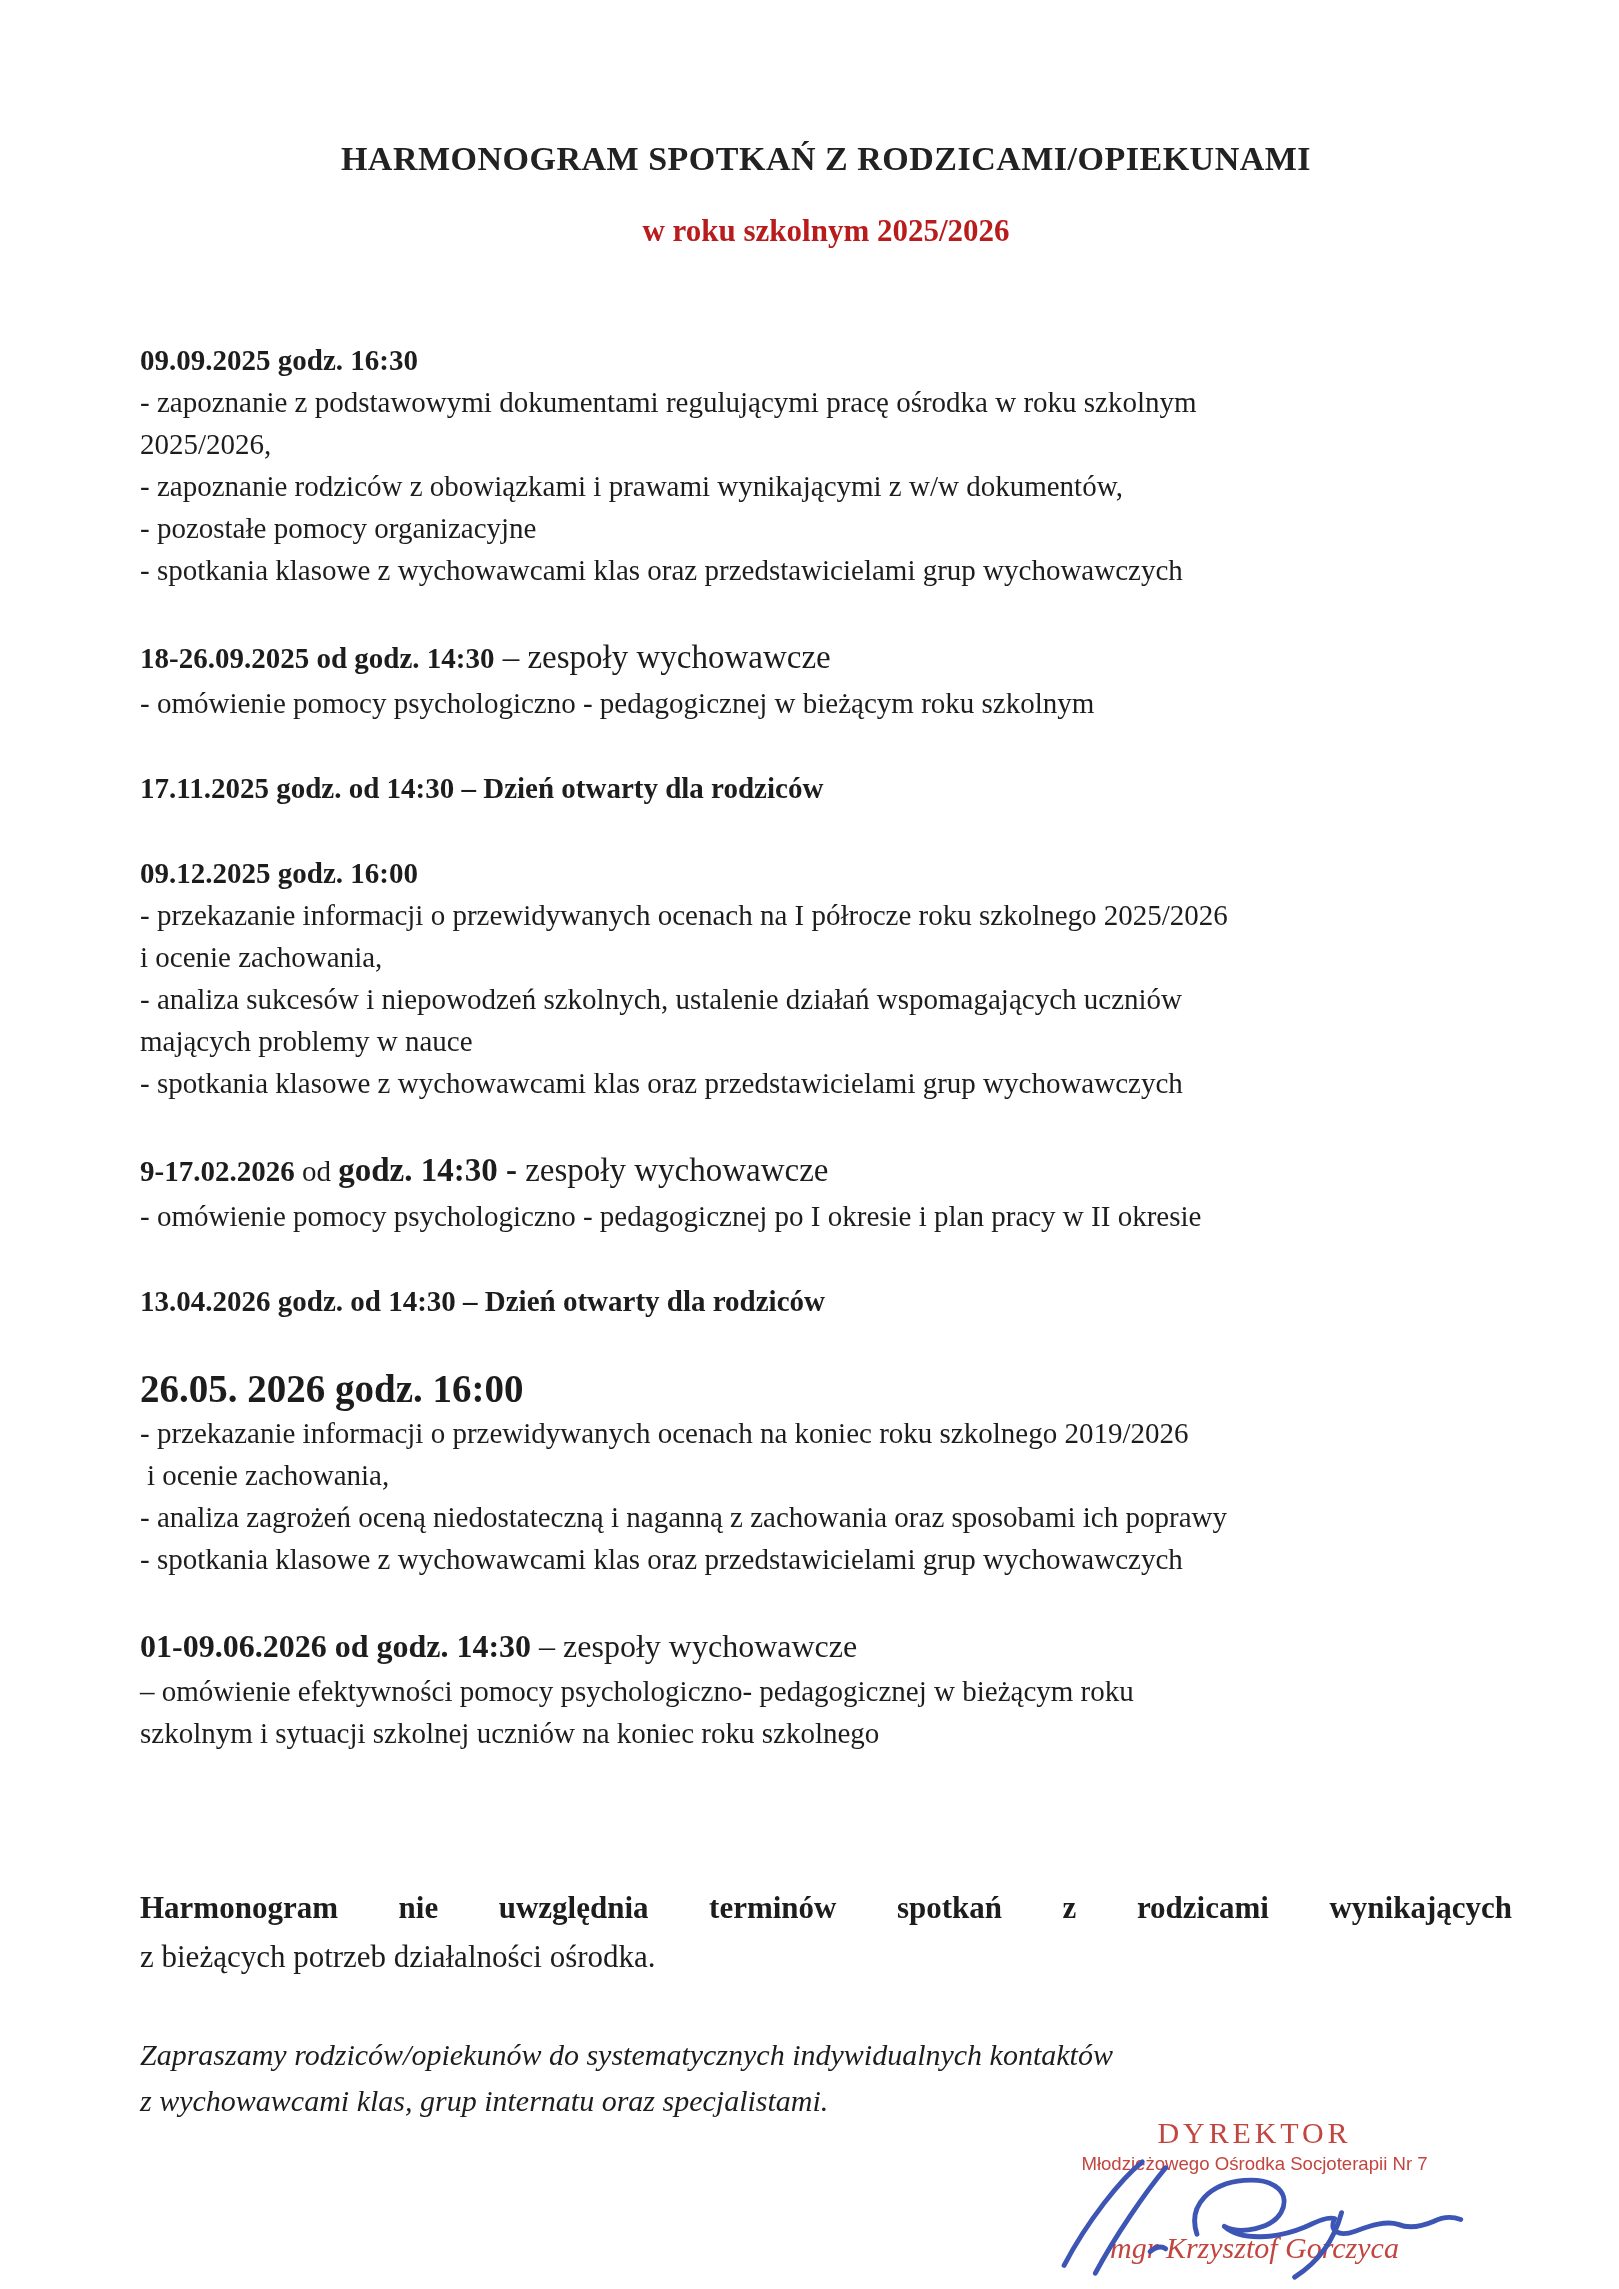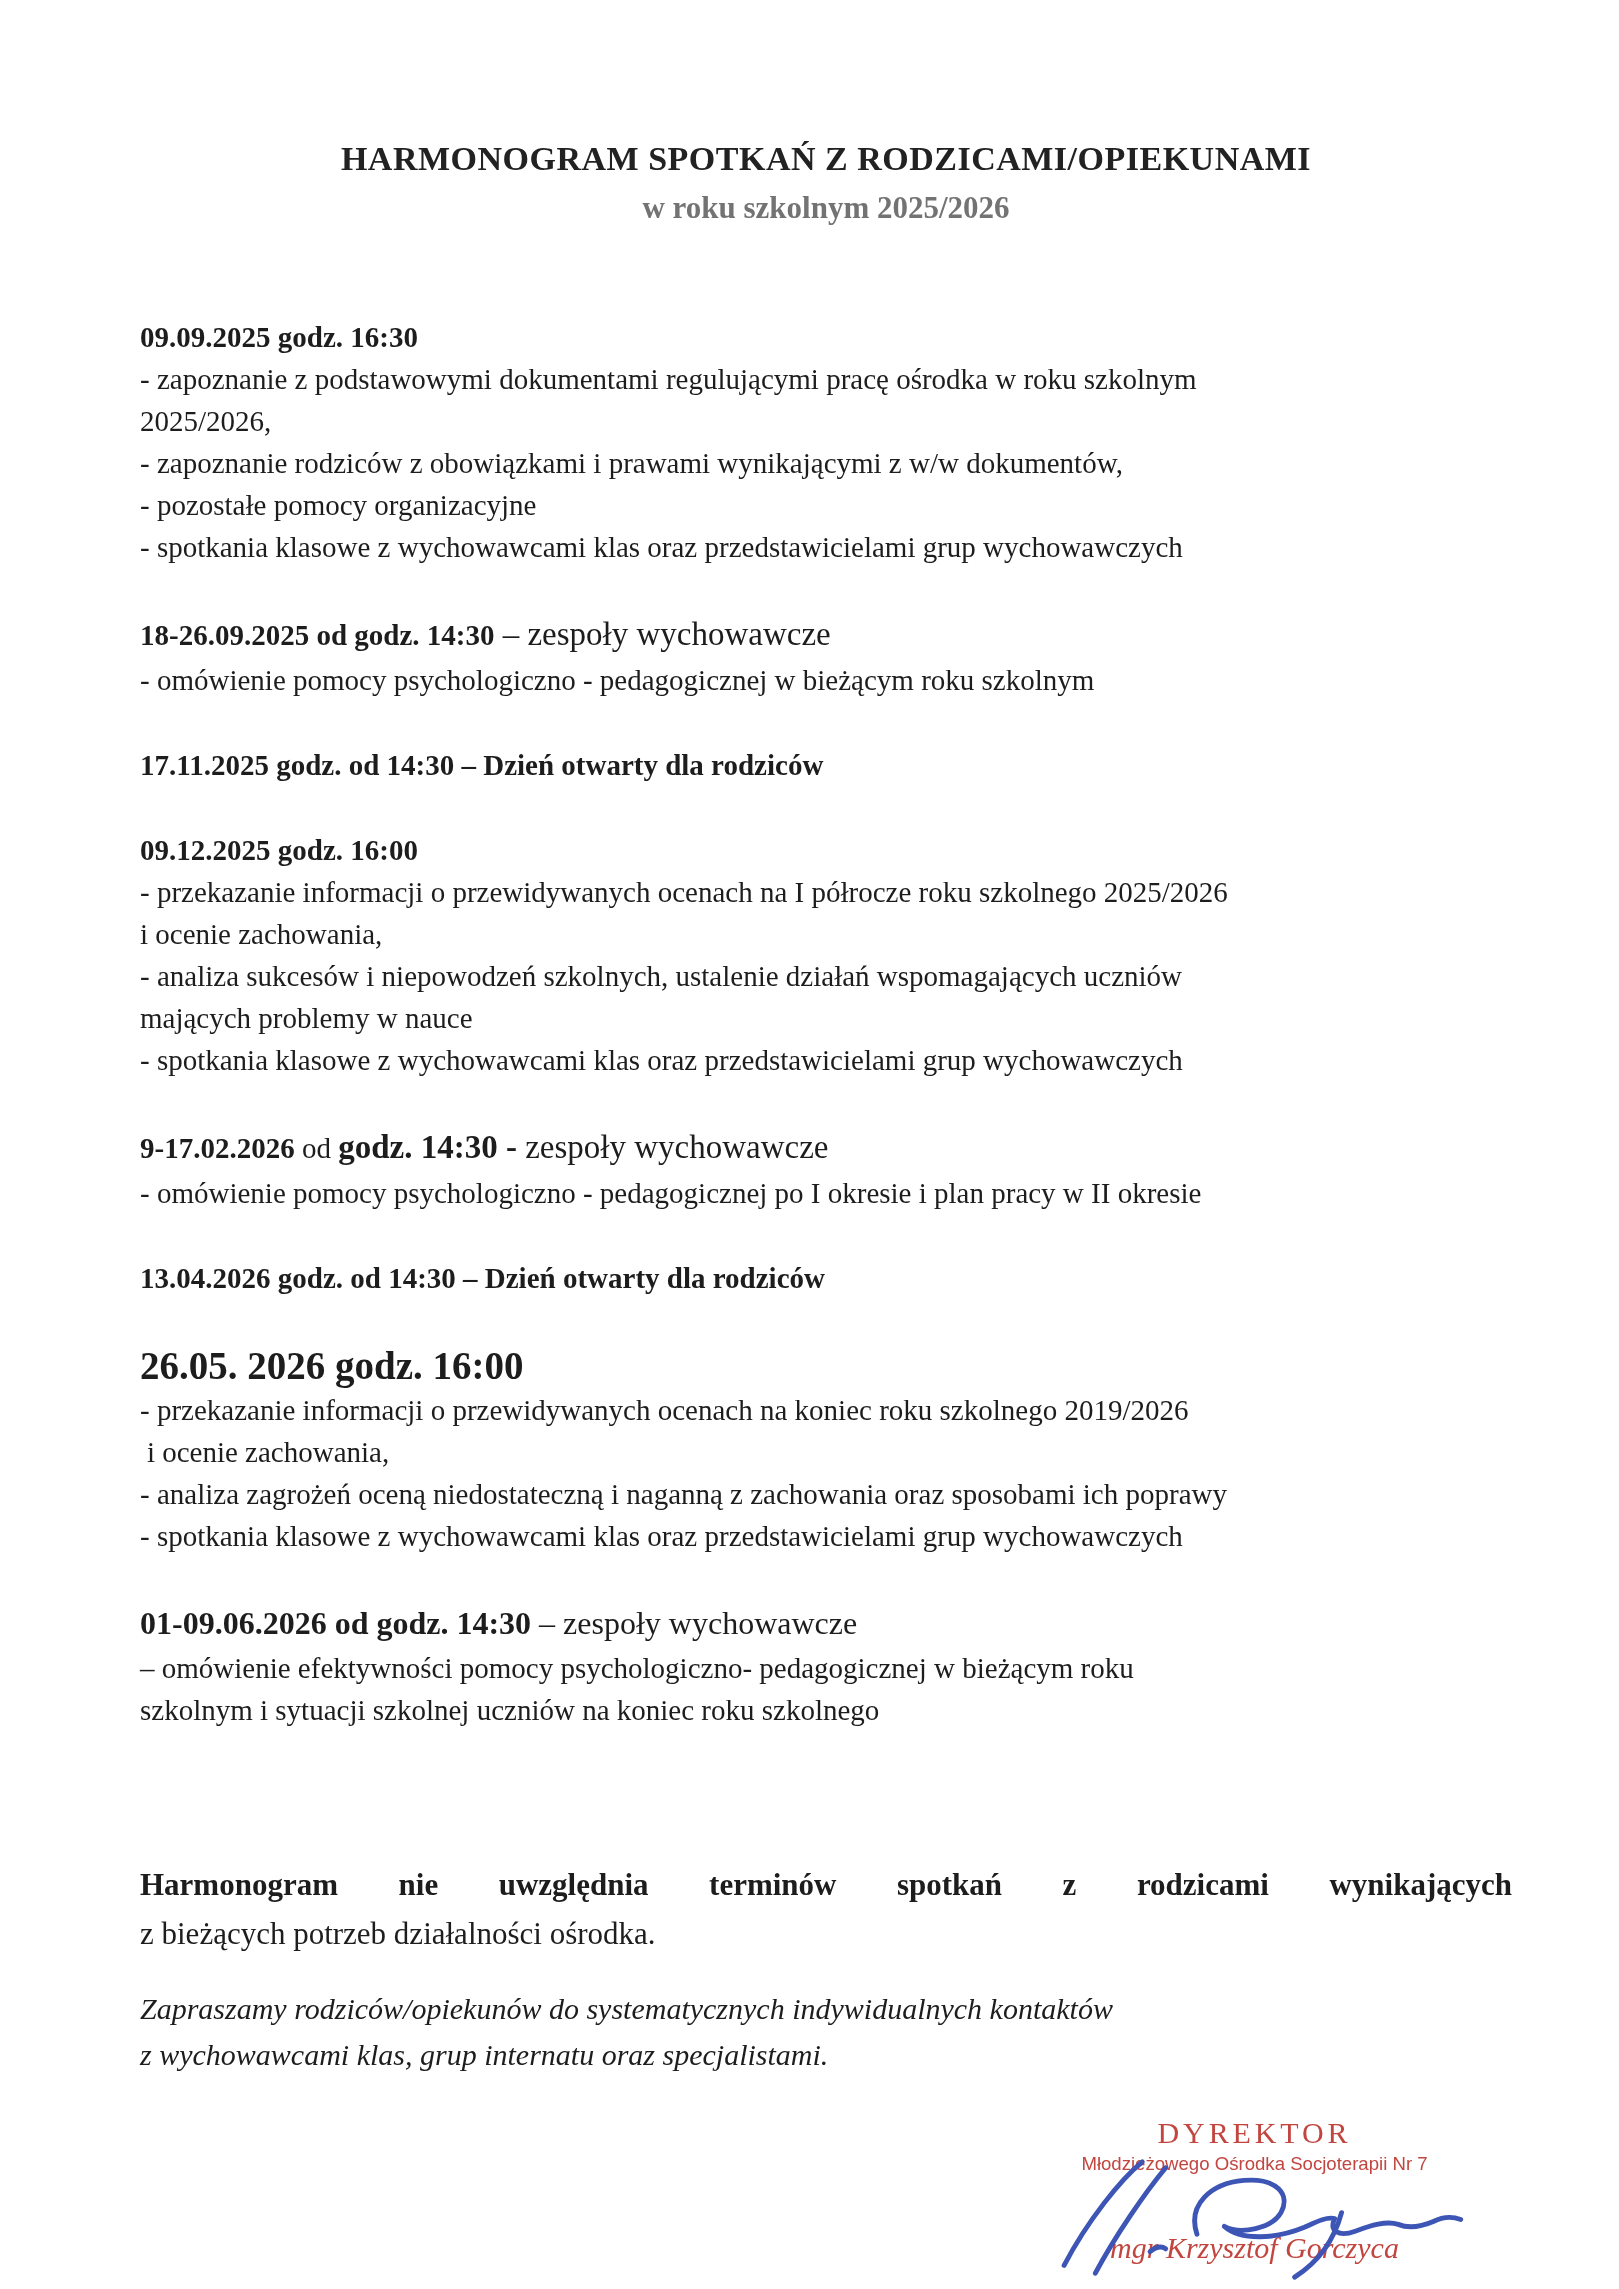--- a/index.html
+++ b/index.html
@@ -36,22 +36,22 @@
     font-size: 34px;
     line-height: 41px;
     letter-spacing: 0.5px;
     color: #222;
     margin-top: 28px;
   }
   .doc-subtitle {
     font-weight: bold;
     font-size: 31px;
     line-height: 37px;
-    margin-top: 10px;
-    color: #737373;
+    margin-top: 33px;
+    color: #b91c1c;
   }
   .section { margin-top: 43px; }
   .section.first { margin-top: 90px; }
   .section.gap-lg { }
   .sec-heading {
     font-size: 29px;
     line-height: 42px;
     font-weight: bold;
     white-space: nowrap;
   }
@@ -70,21 +70,21 @@
   .note-block { margin-top: 129px; }
   .note-line {
     font-size: 31px;
     line-height: 49px;
   }
   .note-line.stretch {
     text-align: justify;
     text-align-last: justify;
     font-weight: bold;
   }
-  .invitation-block { margin-top: 28px; }
+  .invitation-block { margin-top: 51px; }
   .inv-line {
     font-style: italic;
     font-size: 30px;
     line-height: 46px;
   }
   .stamp {
     position: absolute;
     left: 1034px;
     top: 2115px;
     width: 441px;

